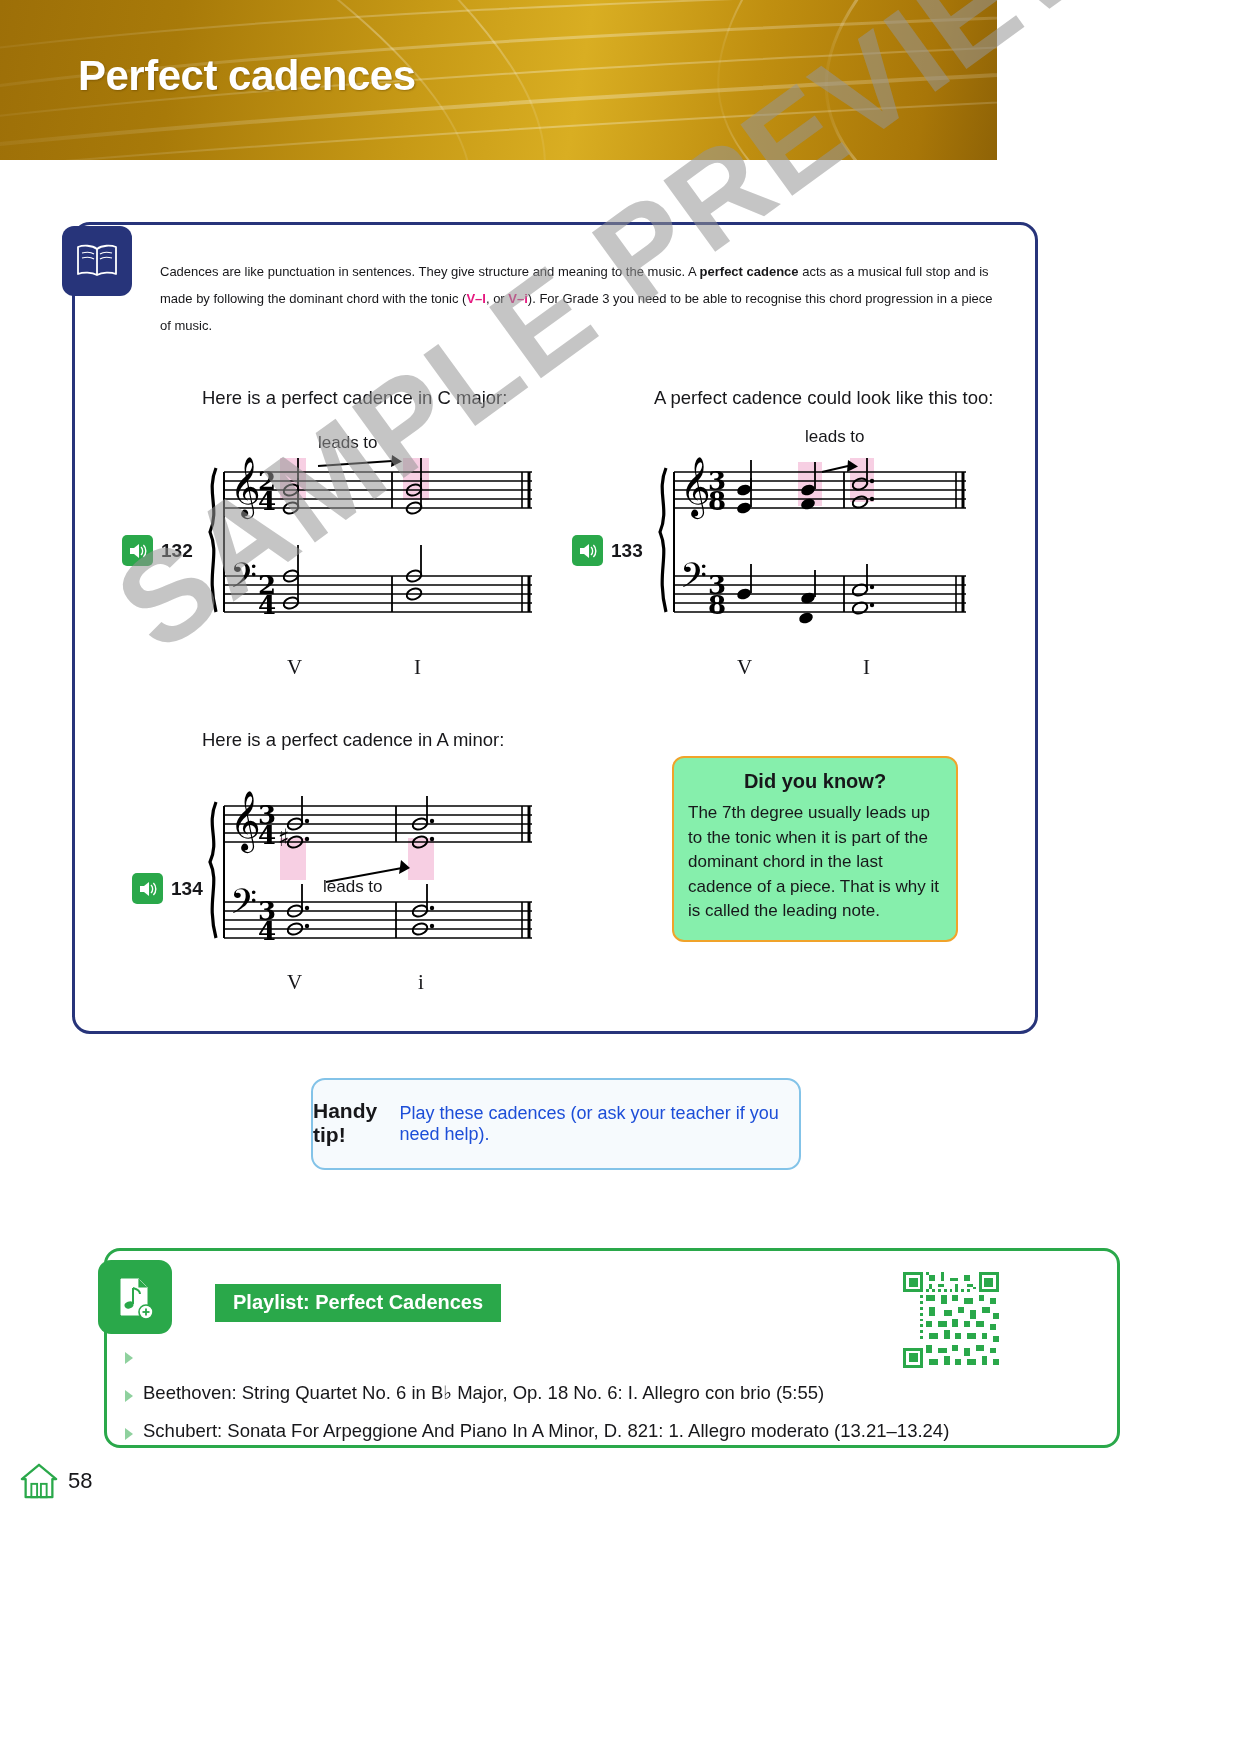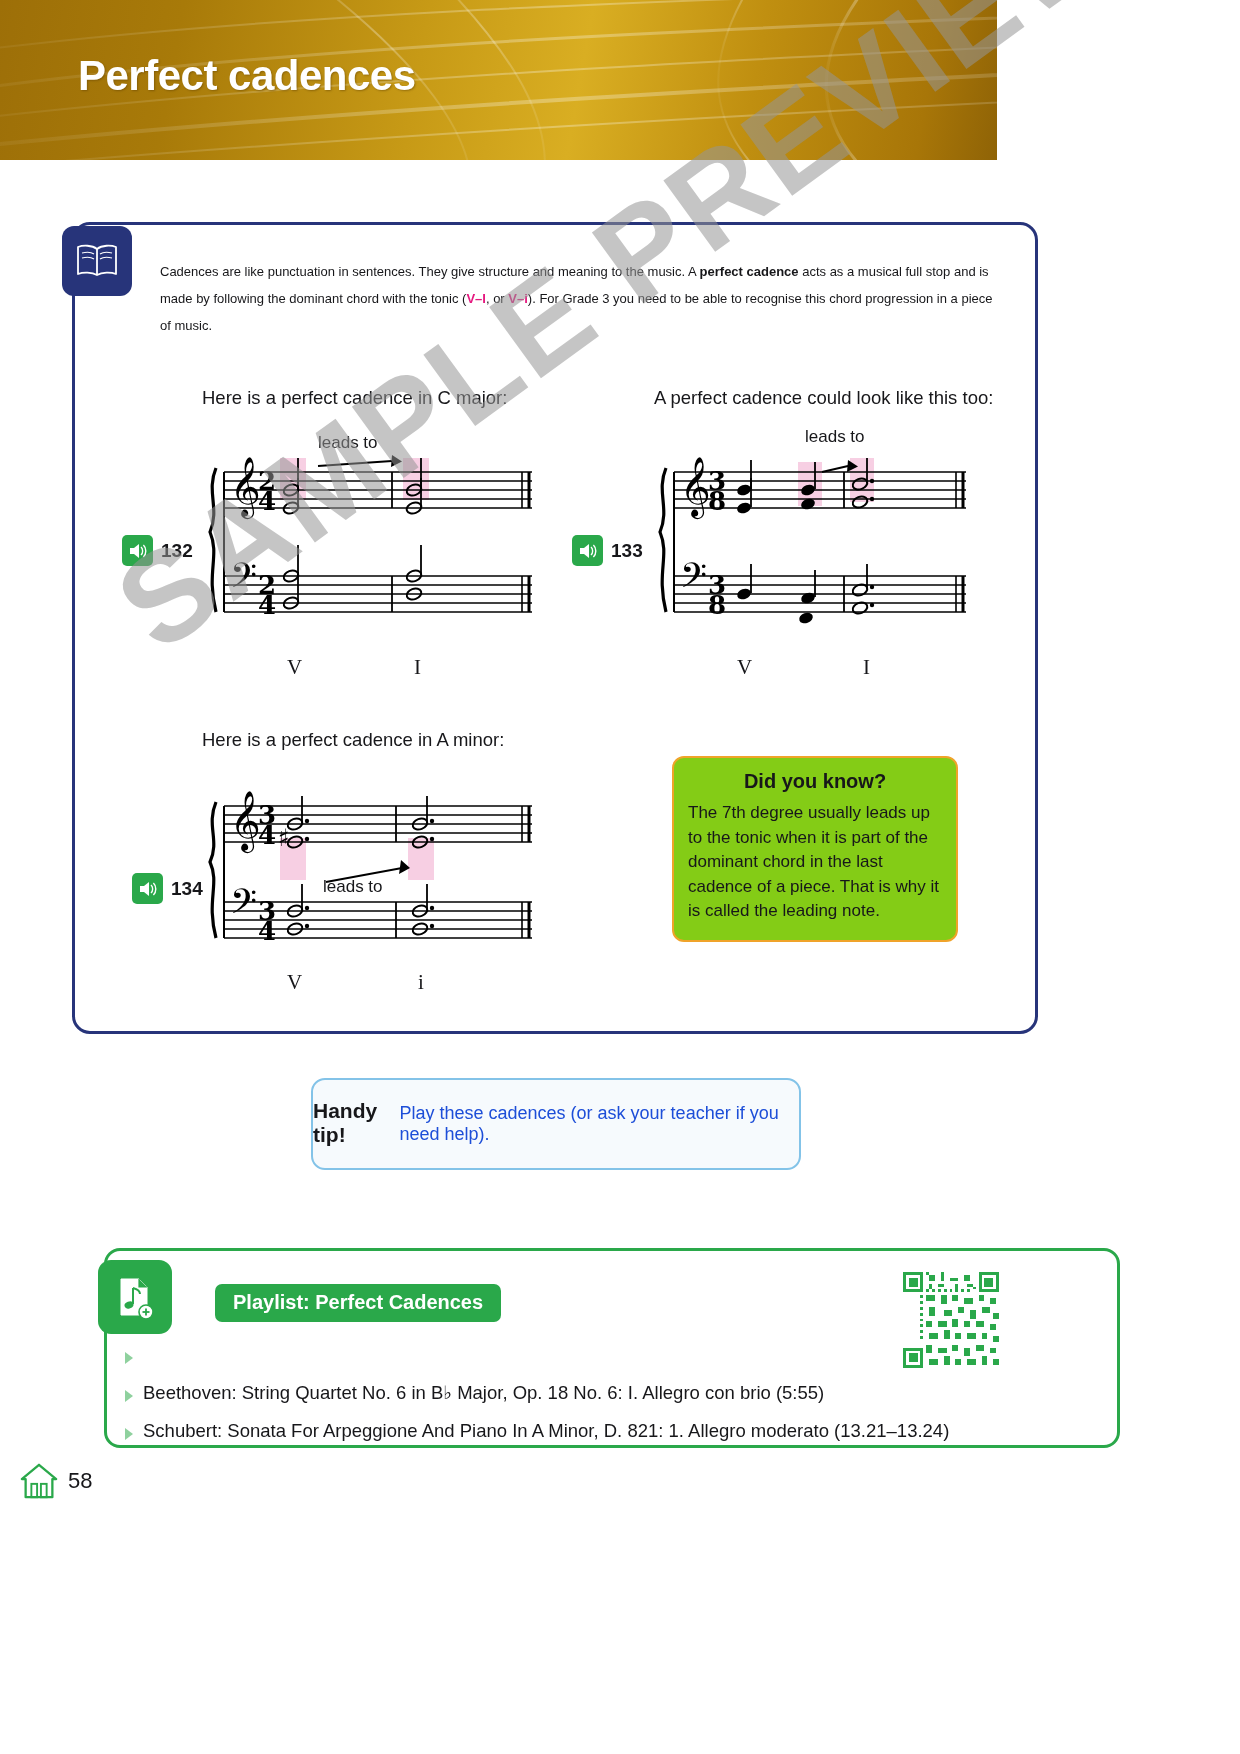--- a/index.html
+++ b/index.html
@@ -111,21 +111,21 @@
   .cl-v3 { left: 287px; top: 970px; }
   .cl-i3 { left: 418px; top: 970px; }
 
   
   .dyk-box {
     position: absolute;
     left: 672px; top: 756px;
     width: 286px; height: 186px;
     border: 2.5px solid #f0a32a;
     border-radius: 12px;
-    background: #84cc16;
+    background: #86efac;
     padding: 12px 14px 10px 14px;
   }
   .dyk-title {
     text-align: center;
     font-size: 20px;
     font-weight: bold;
     color: #17171a;
     margin-bottom: 8px;
   }
   .dyk-body {
@@ -167,21 +167,21 @@
     z-index: 4;
   }
   .playlist-title-pill {
     position: absolute;
     left: 215px; top: 1284px;
     background: #2aa84a;
     color: #ffffff;
     font-size: 20px;
     font-weight: bold;
     padding: 7px 18px 8px 18px;
-    border-radius: 7px;
+    border-radius: 0;
   }
   .track-list {
     position: absolute;
     left: 124px; top: 1342px;
     width: 880px;
   }
   .track-row {
     display: flex;
     align-items: flex-start;
     gap: 9px;

